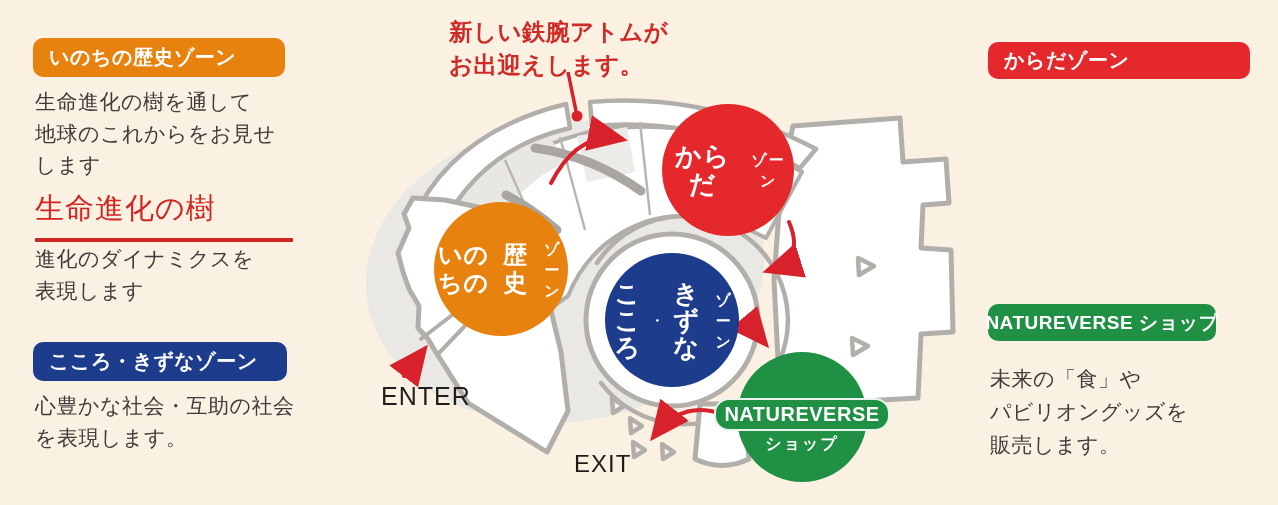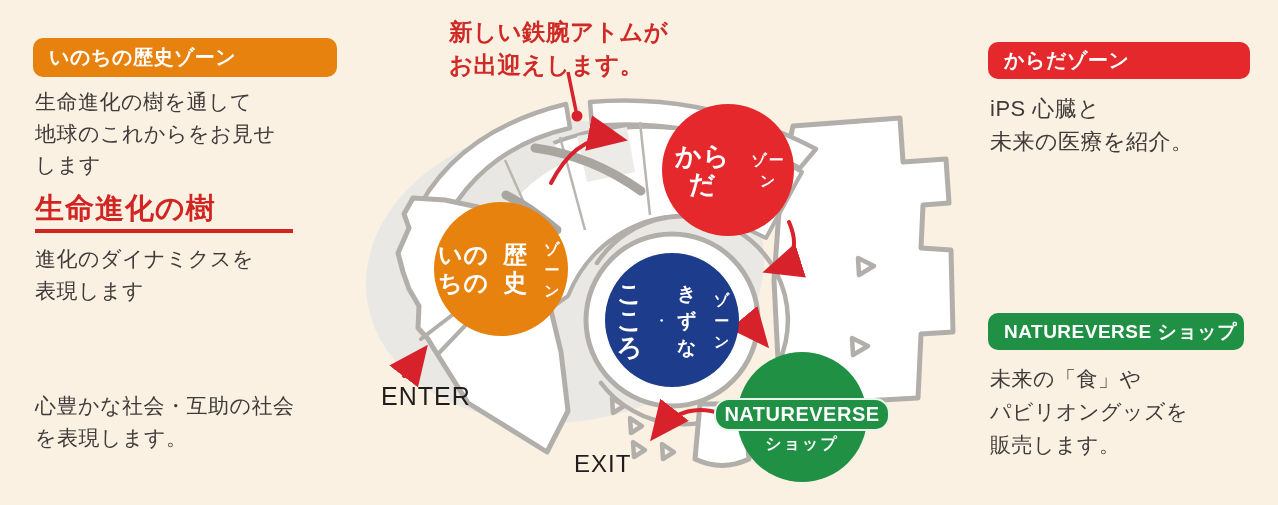--- a/index.html
+++ b/index.html
@@ -21,22 +21,22 @@
   .badge.orange{background:#e8820f;}
   .badge.red{background:#e5282c;}
   .badge.navy{background:#1e3c8c;}
   .badge.green{background:#1f9044;font-size:19px;}
   .desc{
     color:#403b3a;font-size:21px;line-height:31.5px;
     white-space:pre-line;letter-spacing:0.5px;
   }
   .desc.big{font-size:22px;line-height:33px;}
   .tree-title{
-    color:#d22420;font-size:29px;font-weight:bold;
-    border-bottom:4px solid #d22420;
+    color:#d22420;font-size:29px;font-weight:normal;
+    padding-bottom:9px;border-bottom:4px solid #d22420;
     width:258px;letter-spacing:1px;
   }
   .callout{
     color:#cf2a26;font-size:23.5px;font-weight:bold;line-height:33px;
     white-space:pre-line;letter-spacing:0.5px;
   }
   .zone{
     border-radius:50%;color:#fff;font-weight:bold;text-align:center;
     display:flex;flex-direction:row;align-items:center;justify-content:center;
   }
@@ -138,58 +138,59 @@
   </div>
 
   <div class="abs zone red" style="left:662px;top:104px;width:132px;height:132px;">
     <div class="l-big" style="font-size:26px;">からだ</div>
     <div class="l-small">ゾーン</div>
   </div>
 
   <div class="abs zone navy" style="left:605px;top:253px;width:134px;height:134px;">
     <div class="l-big" style="font-size:25px;line-height:27px;">こころ</div>
     <div class="l-dot">・</div>
-    <div class="l-big" style="font-size:19px;line-height:27px;">きずな</div>
+    <div class="l-big" style="font-size:25px;line-height:27px;">きずな</div>
     <div class="l-small">ゾーン</div>
   </div>
 
   <div class="abs zone green" style="left:737px;top:352px;width:130px;height:130px;"></div>
   <div class="abs shop-band" style="left:714px;top:398px;width:176px;height:33px;">
     <span>NATUREVERSE</span>
   </div>
   <div class="abs shop-sub" style="left:737px;top:434px;width:130px;">
     <span>ショップ</span>
   </div>
 
   <div class="abs gate-label" style="left:381px;top:382px;">ENTER</div>
   <div class="abs gate-label" style="left:574px;top:450px;font-size:24px;">EXIT</div>
 
-  <div class="abs badge orange" style="left:33px;top:38px;width:304px;">
+  <div class="abs badge orange" style="left:33px;top:38px;width:252px;">
     <span>いのちの歴史ゾーン</span>
   </div>
   <div class="abs desc" style="left:35px;top:86px;width:280px;">生命進化の樹を通して
 地球のこれからをお見せ
 します</div>
 
   <div class="abs tree-title" style="left:35px;top:189px;">生命進化の樹</div>
   <div class="abs desc" style="left:35px;top:243px;width:280px;">進化のダイナミクスを
 表現します</div>
 
+  <div class="abs badge navy" style="left:33px;top:342px;width:254px;">
+    <span>こころ・きずなゾーン</span>
+  </div>
   <div class="abs desc" style="left:35px;top:390px;width:290px;">心豊かな社会・互助の社会
 を表現します。</div>
 
   <div class="abs badge red" style="left:988px;top:42px;width:262px;height:37px;">
     <span>からだゾーン</span>
   </div>
 
   <div class="abs callout" style="left:449px;top:16px;width:260px;">新しい鉄腕アトムが
 お出迎えします。</div>
-  <div class="abs desc big" style="left:990px;top:92px;width:280px;">iPS 心臓と
-未来の医療を紹介。</div>
 
-  <div class="abs badge green" style="left:988px;top:313px;width:256px;height:37px;">
+  <div class="abs badge green" style="left:988px;top:304px;width:228px;height:37px;justify-content:center;">
     <span>NATUREVERSE ショップ</span>
   </div>
   <div class="abs desc" style="left:990px;top:362px;width:280px;line-height:33px;">未来の「食」や
 パビリオングッズを
 販売します。</div>
 
 </div>
 
 </body></html>

